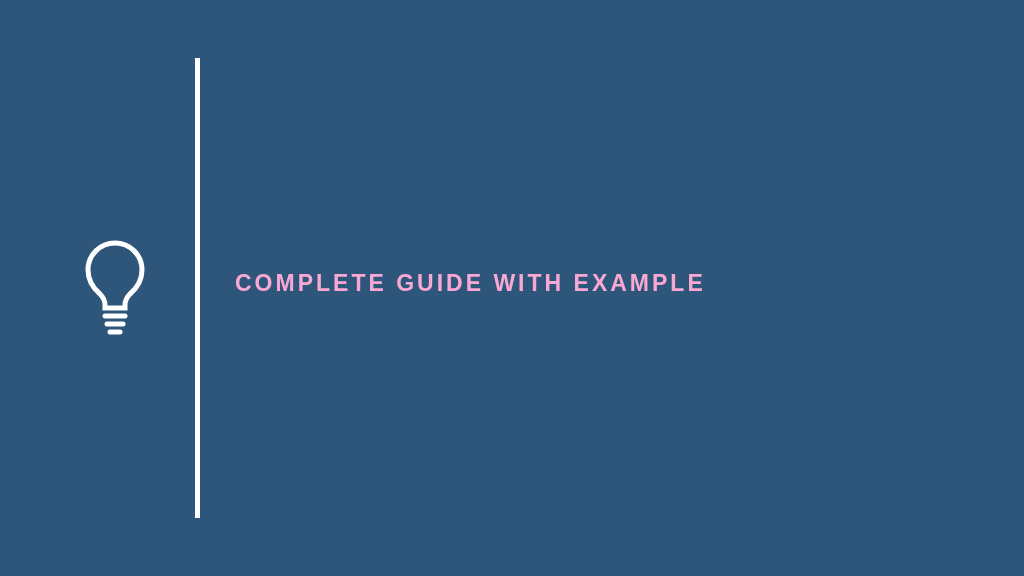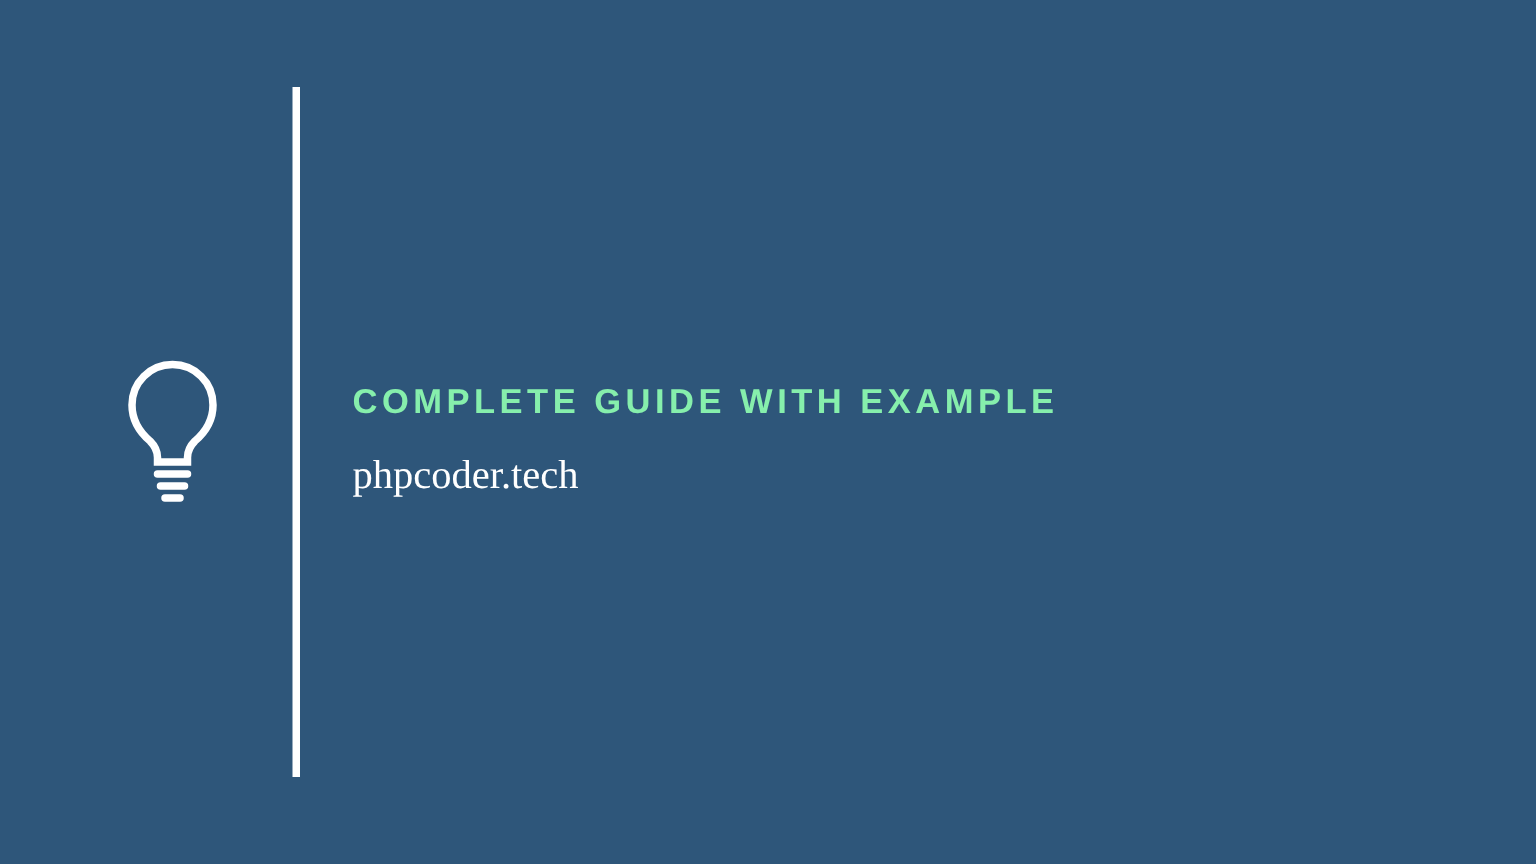--- a/index.html
+++ b/index.html
@@ -43,21 +43,21 @@
     }
     .content {
       flex: 1;
       display: flex;
       flex-direction: column;
       justify-content: center;
       height: 100%;
       padding-top: 10px;
     }
     .subtitle {
-      color: #86efac;
+      color: #f9a8d4;
       font-size: 23px;
       font-weight: 700;
       letter-spacing: 3px;
       margin-bottom: 20px;
     }
     .title {
       color: #ffffff;
       font-size: 94px;
       font-weight: 900;
       line-height: 1.02;
@@ -79,15 +79,14 @@
     <svg class="bulb-icon" viewBox="0 0 70 100" fill="none" stroke="#ffffff" stroke-width="5">
       <path d="M 35 5 C 20 5 8 17 8 32 C 8 42 13 50 20 56 C 23 59 25 63 25 67 L 25 70 L 45 70 L 45 67 C 45 63 47 59 50 56 C 57 50 62 42 62 32 C 62 17 50 5 35 5 Z"></path>
       <line x1="25" y1="78" x2="45" y2="78" stroke-linecap="round"></line>
       <line x1="27" y1="86" x2="43" y2="86" stroke-linecap="round"></line>
       <line x1="30" y1="94" x2="40" y2="94" stroke-linecap="round"></line>
     </svg>
   </div>
   <div class="divider"></div>
   <div class="content">
     <div class="subtitle">COMPLETE GUIDE WITH EXAMPLE</div>
-    <div class="website">phpcoder.tech</div>
   </div>
 </div>
 
 </body></html>

